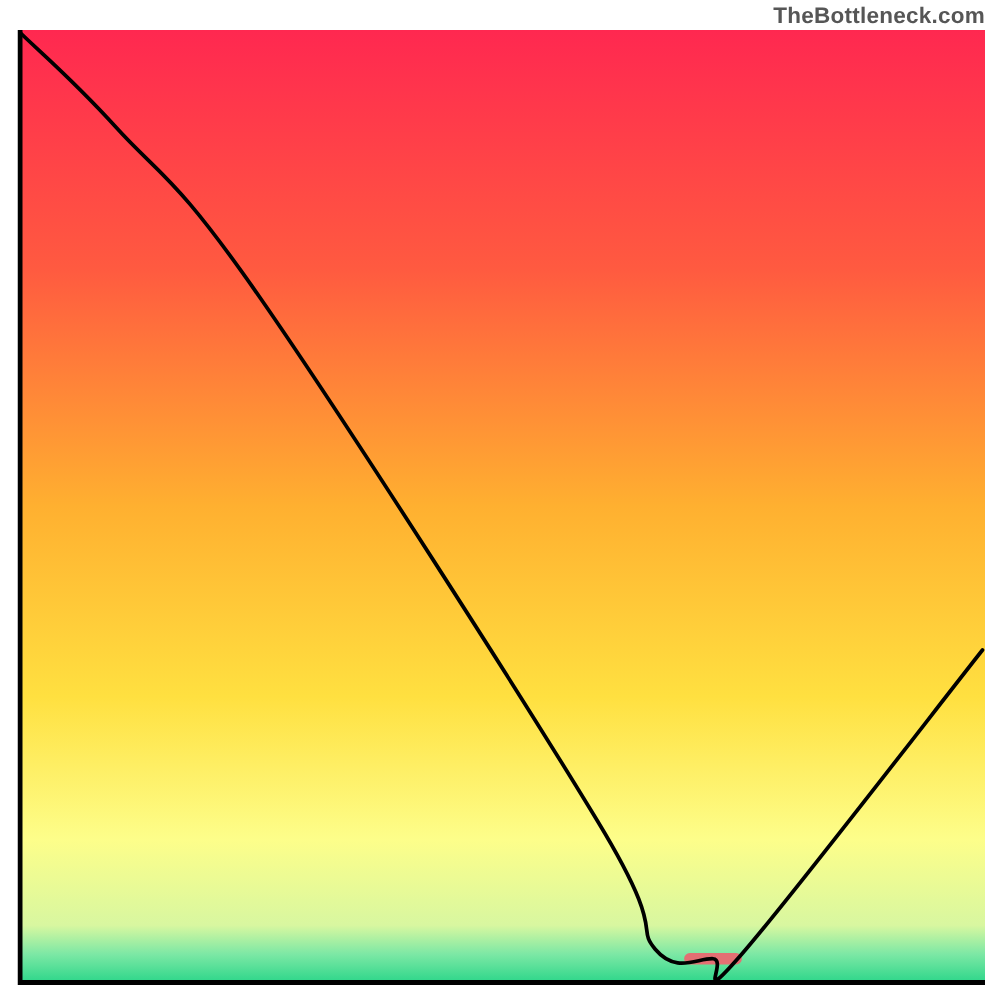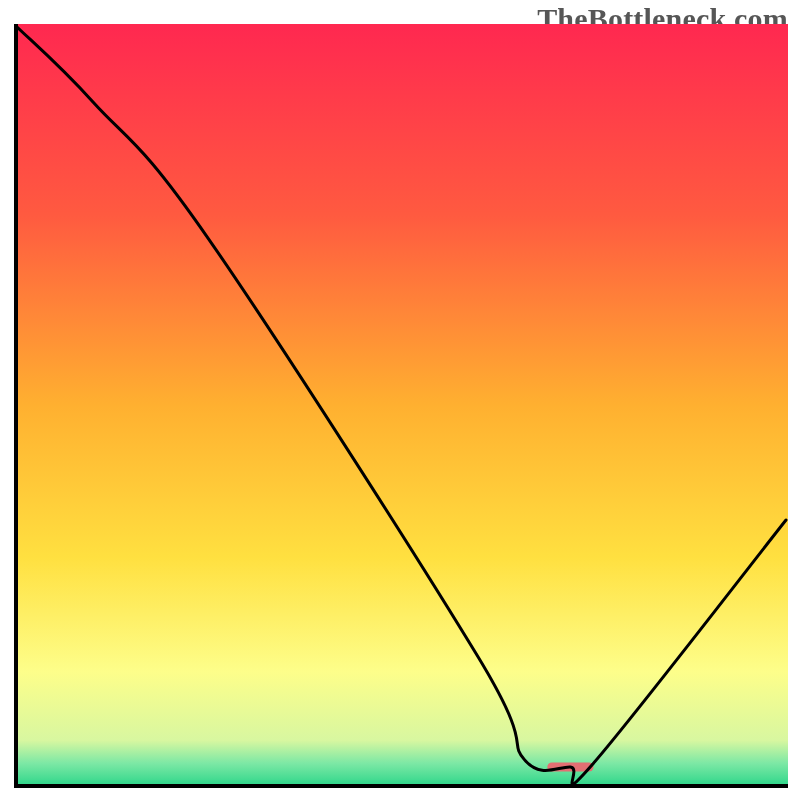--- a/index.html
+++ b/index.html
@@ -7,22 +7,22 @@
   .frame {
     position: relative;
     width: 800px;
     height: 800px;
     background: #fff;
   }
   .watermark {
     position: absolute;
     top: 2px;
     right: 12px;
-    font-family: Liberation Serif, serif;
-    font-size: 30px;
+    font-family: Liberation Sans, sans-serif;
+    font-size: 18px;
     font-weight: 600;
     color: #565656;
     letter-spacing: 0.2px;
   }
   .plot {
     position: absolute;
     left: 14px;
     top: 24px;
     width: 774px;
     height: 764px;

